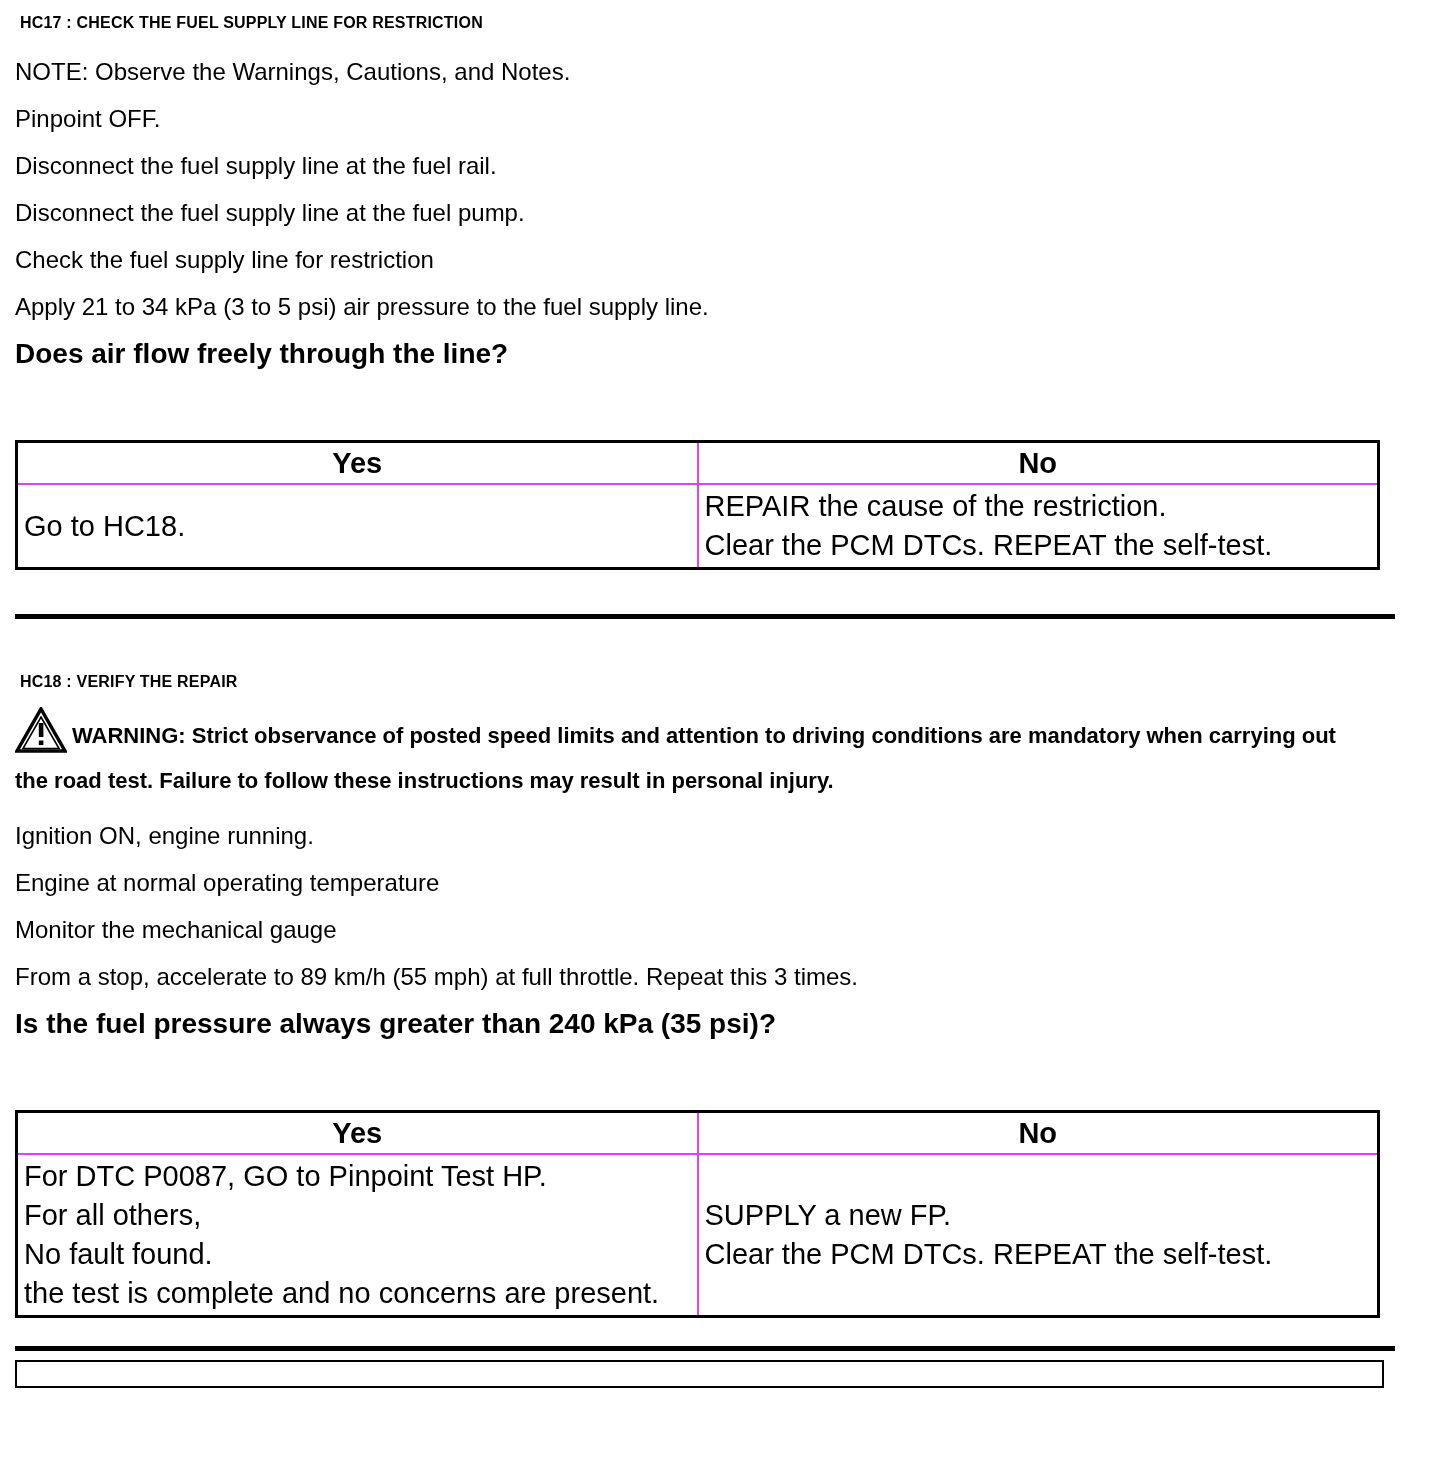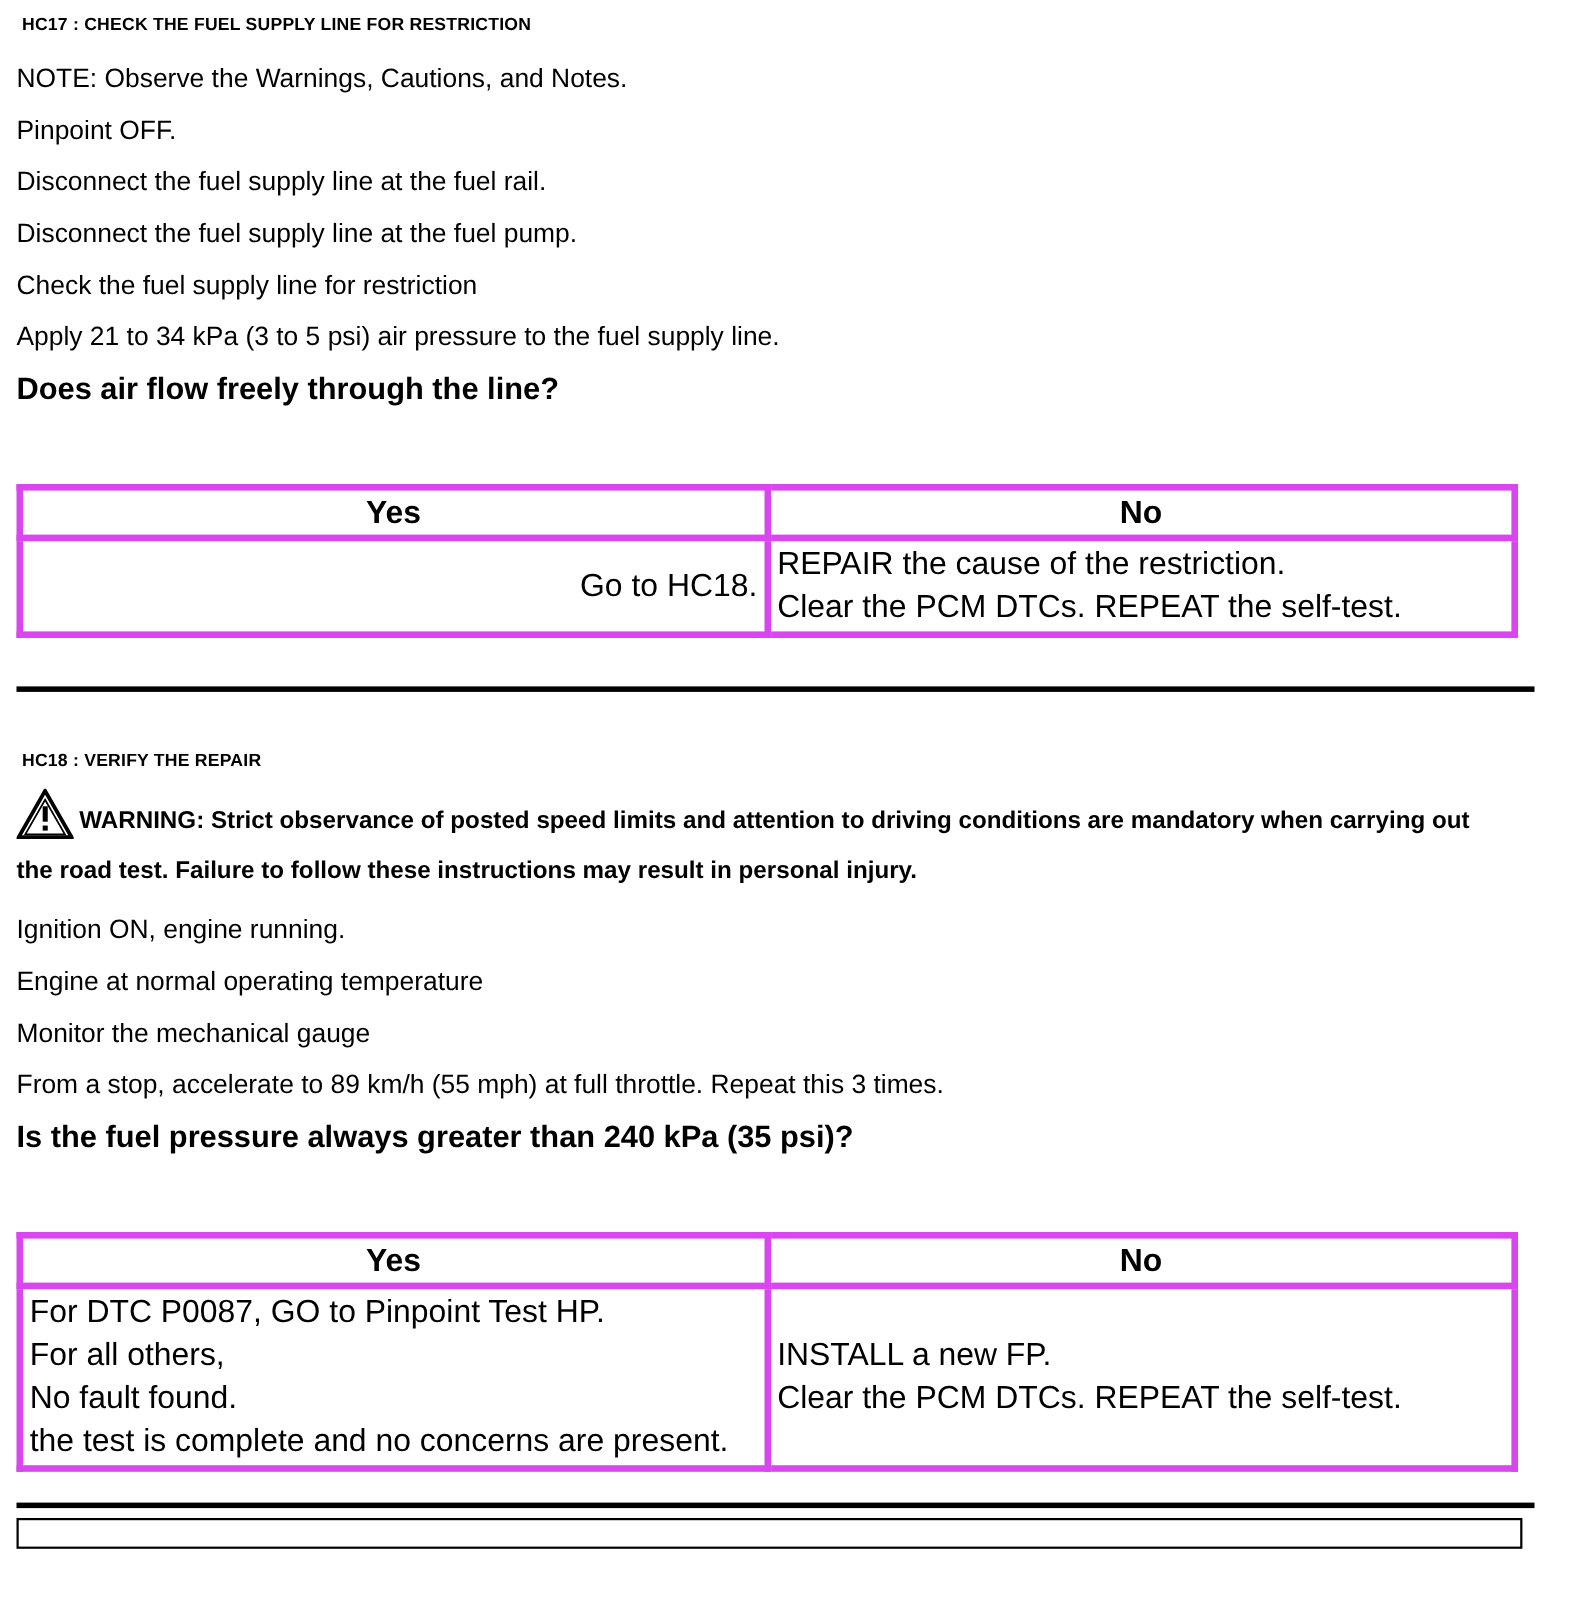--- a/index.html
+++ b/index.html
@@ -33,37 +33,37 @@
   }
 
   .answer-table {
     width: 1365px;
     border-collapse: collapse;
     table-layout: fixed;
     margin-top: 62px;
     border: 3px solid #000;
   }
   .answer-table th, .answer-table td {
-    border: 6px solid #d946ef;
+    border: 2px solid #d946ef;
     font-size: 29px;
     width: 50%;
   }
   .answer-table th {
     font-weight: 700;
     text-align: center;
     padding: 2px 4px;
     line-height: 36px;
   }
   .answer-table td {
     vertical-align: middle;
     padding: 2px 6px;
     line-height: 39px;
     text-align: left;
   }
-  .answer-table td.center { text-align: right; margin-top: 12px; }
+  .answer-table td.center { text-align: left; margin-top: 12px; }
 
   .divider {
     width: 1380px;
     height: 5px;
     background: #000;
   }
   .divider-1 { margin-top: 44px; }
   .divider-2 { margin-top: 28px; }
 
   .section-2 { margin-top: 54px; }
@@ -156,21 +156,21 @@
       </thead>
       <tbody>
         <tr>
           <td>
             <div>For DTC P0087, GO to Pinpoint Test HP.</div>
             <div>For all others,</div>
             <div>No fault found.</div>
             <div>the test is complete and no concerns are present.</div>
           </td>
           <td>
-            <div>INSTALL a new FP.</div>
+            <div>SUPPLY a new FP.</div>
             <div>Clear the PCM DTCs. REPEAT the self-test.</div>
           </td>
         </tr>
       </tbody>
     </table>
   </section>
 
   <div class="divider divider-2"></div>
 
   <div class="partial-table"></div>

